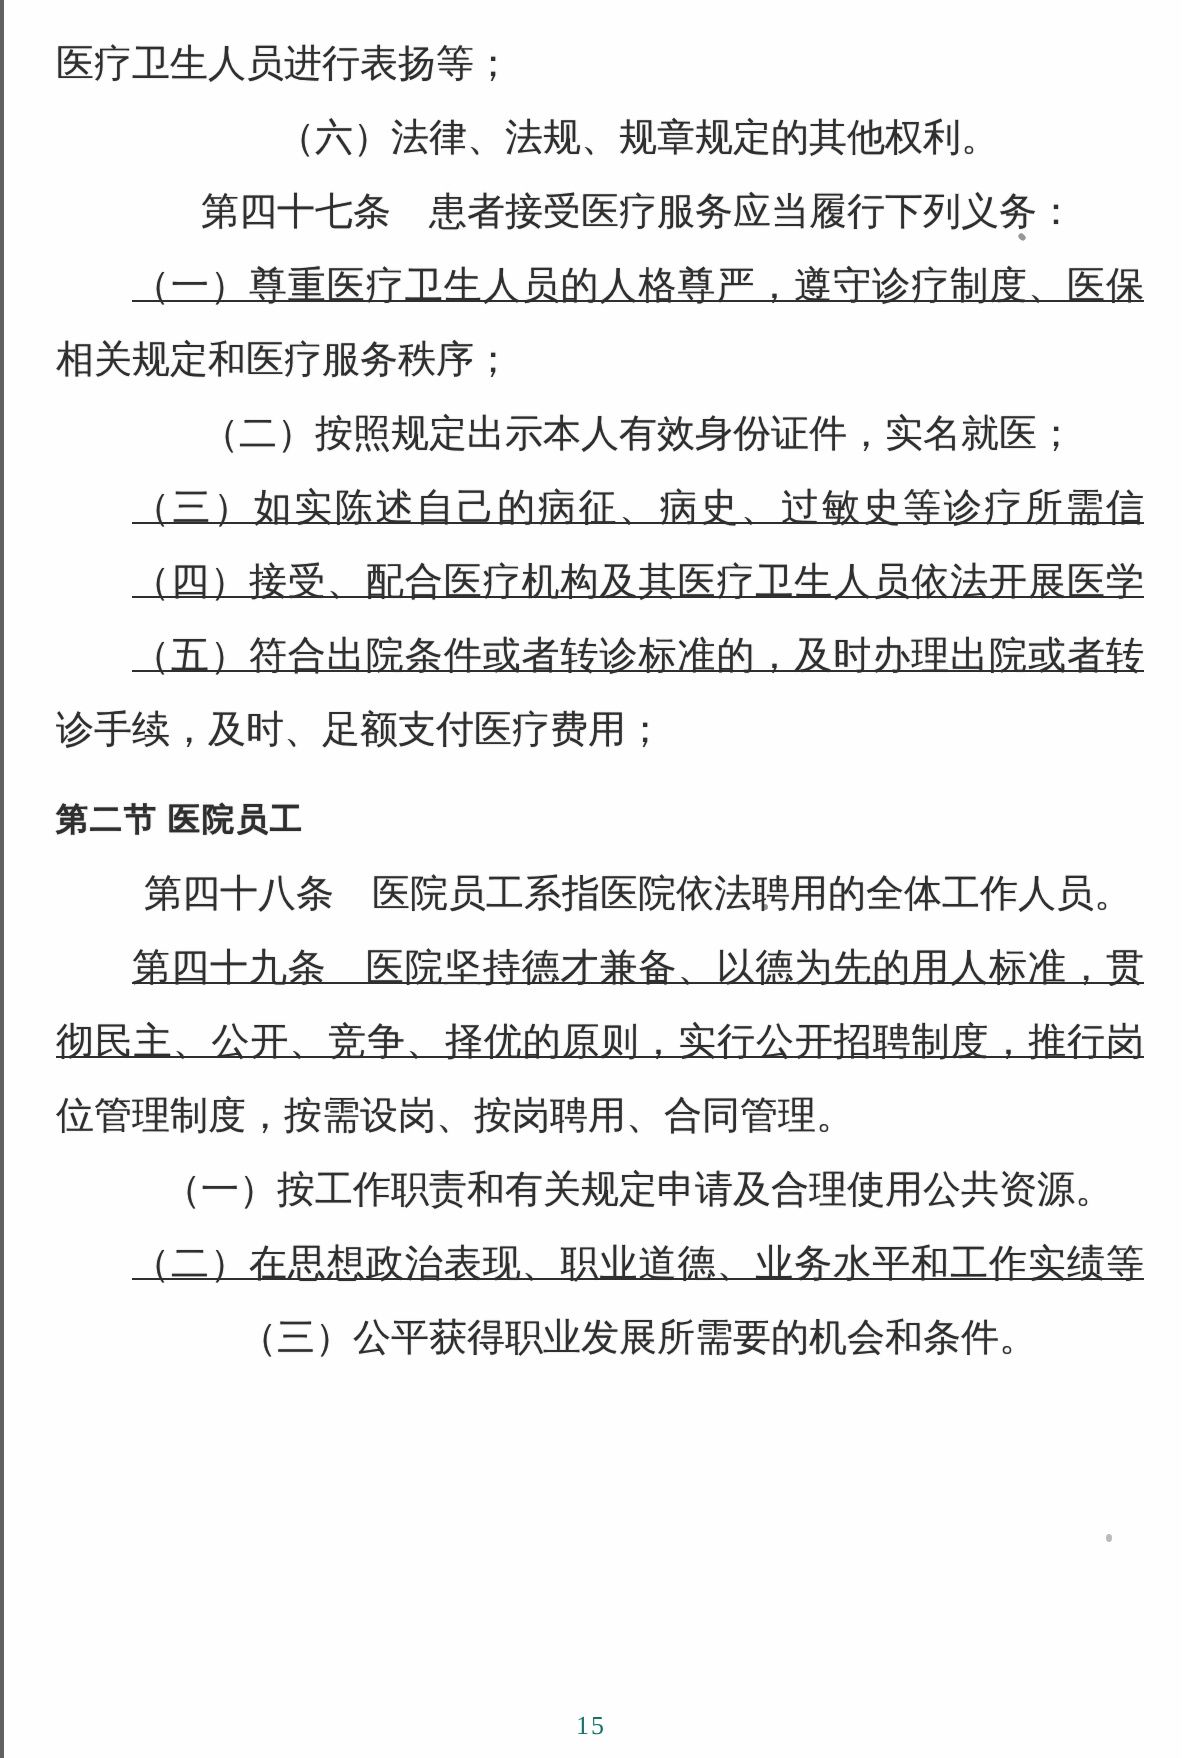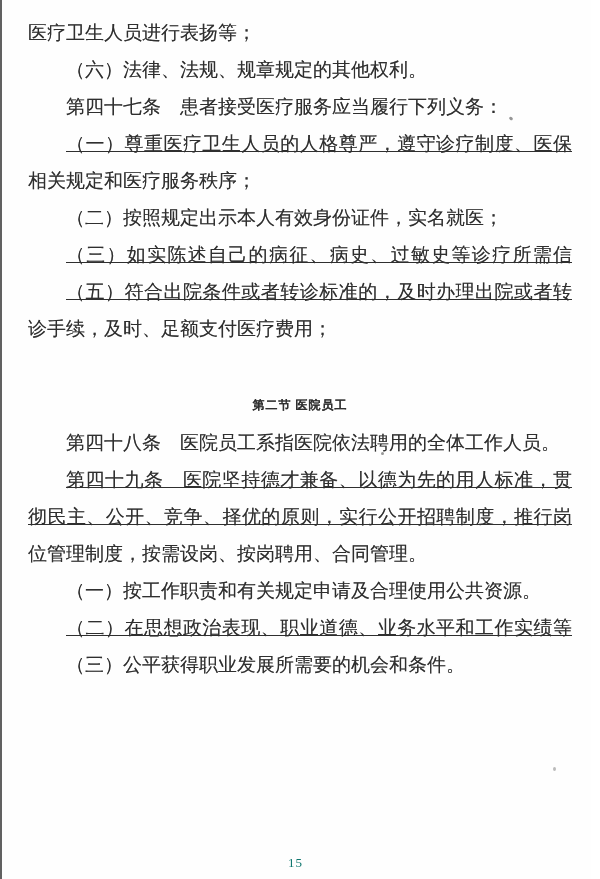--- a/index.html
+++ b/index.html
@@ -33,34 +33,34 @@
     width: 544px;
   }
   .line {
     font-size: 19px;
     line-height: 37px;
     height: 37px;
     white-space: nowrap;
     overflow: hidden;
     text-shadow: 0 0 0.6px rgba(60,60,60,0.55);
   }
-  .ind { text-indent: 38px; }
+  .ind { text-indent: 38px; text-align: center; }
   .fill {
     white-space: normal;
     text-align: justify;
     text-align-last: justify;
     text-decoration: underline;
   }
   .heading {
-    margin: 40px 0 0 0;
-    font-size: 12px;
+    margin: 8px 0 0 0;
+    font-size: 16px;
     font-weight: bold;
     height: 37px;
     line-height: 37px;
-    text-align: center;
+    text-align: left;
     letter-spacing: 1px;
     text-shadow: 0 0 0.6px rgba(40,40,40,0.7);
   }
   .pageno {
     position: absolute;
     left: 0;
     bottom: 8px;
     width: 100%;
     text-align: center;
     font-size: 13px;
@@ -90,20 +90,21 @@
   <div class="speck s4"></div>
 
   <div class="content">
     <div class="line">医疗卫生人员进行表扬等；</div>
     <div class="line ind">（六）法律、法规、规章规定的其他权利。</div>
     <div class="line ind">第四十七条　患者接受医疗服务应当履行下列义务：</div>
     <div class="line ind fill">（一）尊重医疗卫生人员的人格尊严，遵守诊疗制度、医保</div>
     <div class="line">相关规定和医疗服务秩序；</div>
     <div class="line ind">（二）按照规定出示本人有效身份证件，实名就医；</div>
     <div class="line ind fill">（三）如实陈述自己的病征、病史、过敏史等诊疗所需信息；</div>
+    <div class="line ind fill">（四）接受、配合医疗机构及其医疗卫生人员依法开展医学</div>
     <div class="line ind fill">（五）符合出院条件或者转诊标准的，及时办理出院或者转</div>
     <div class="line">诊手续，及时、足额支付医疗费用；</div>
 
     <div class="heading">第二节 医院员工</div>
 
     <div class="line ind">第四十八条　医院员工系指医院依法聘用的全体工作人员。</div>
     <div class="line ind fill">第四十九条　医院坚持德才兼备、以德为先的用人标准，贯</div>
     <div class="line fill">彻民主、公开、竞争、择优的原则，实行公开招聘制度，推行岗</div>
     <div class="line">位管理制度，按需设岗、按岗聘用、合同管理。</div>
     <div class="line ind">（一）按工作职责和有关规定申请及合理使用公共资源。</div>

